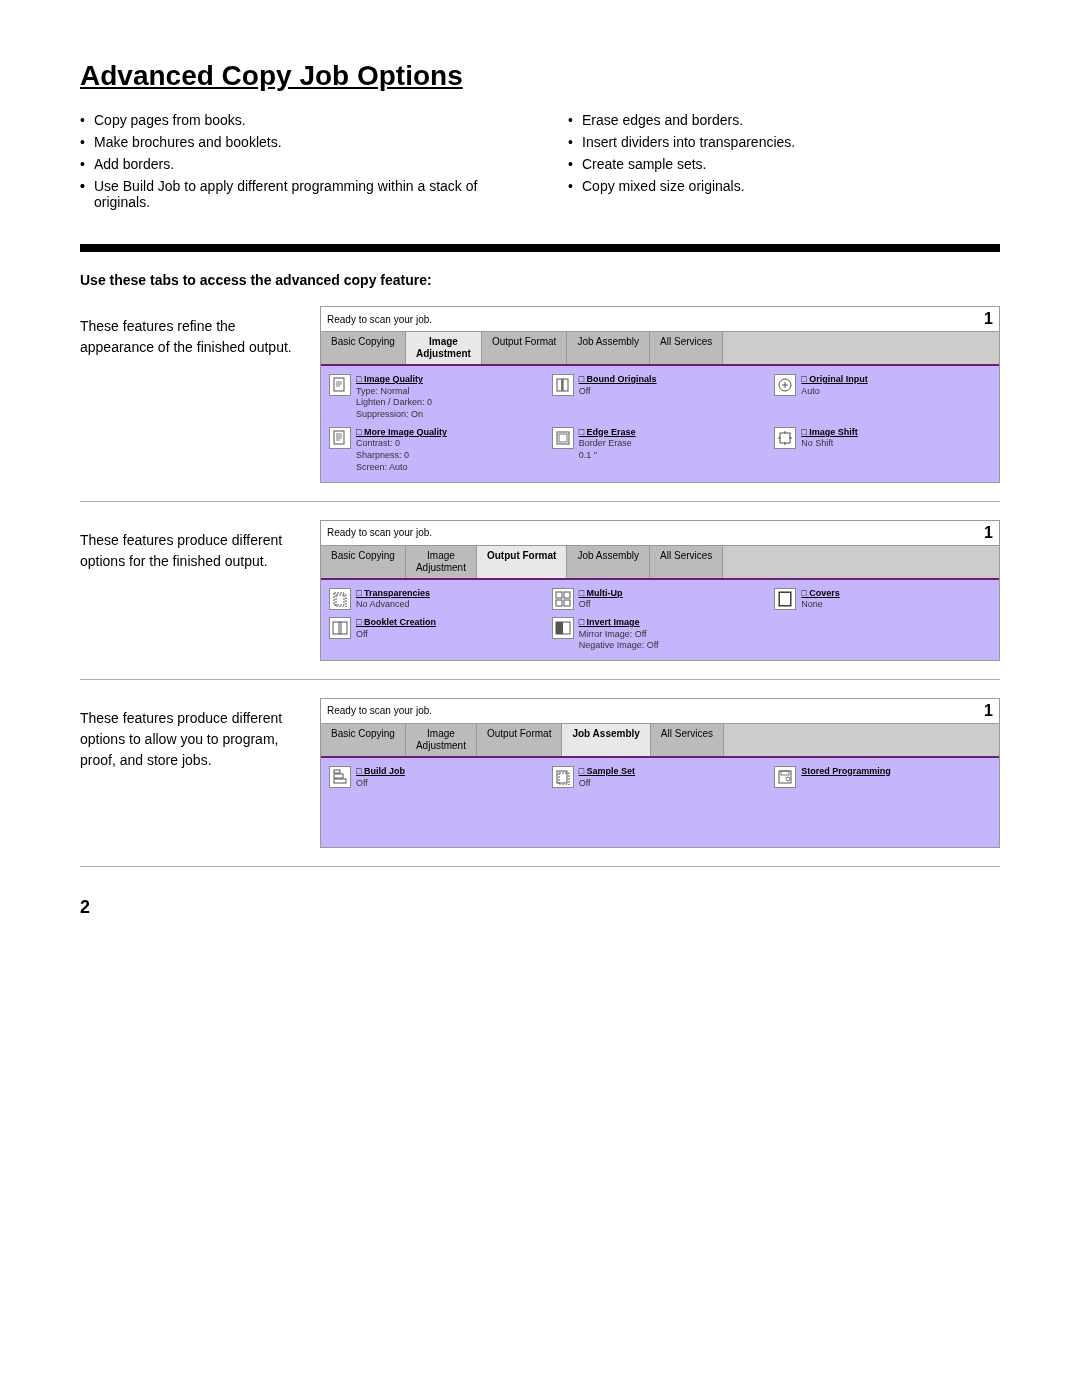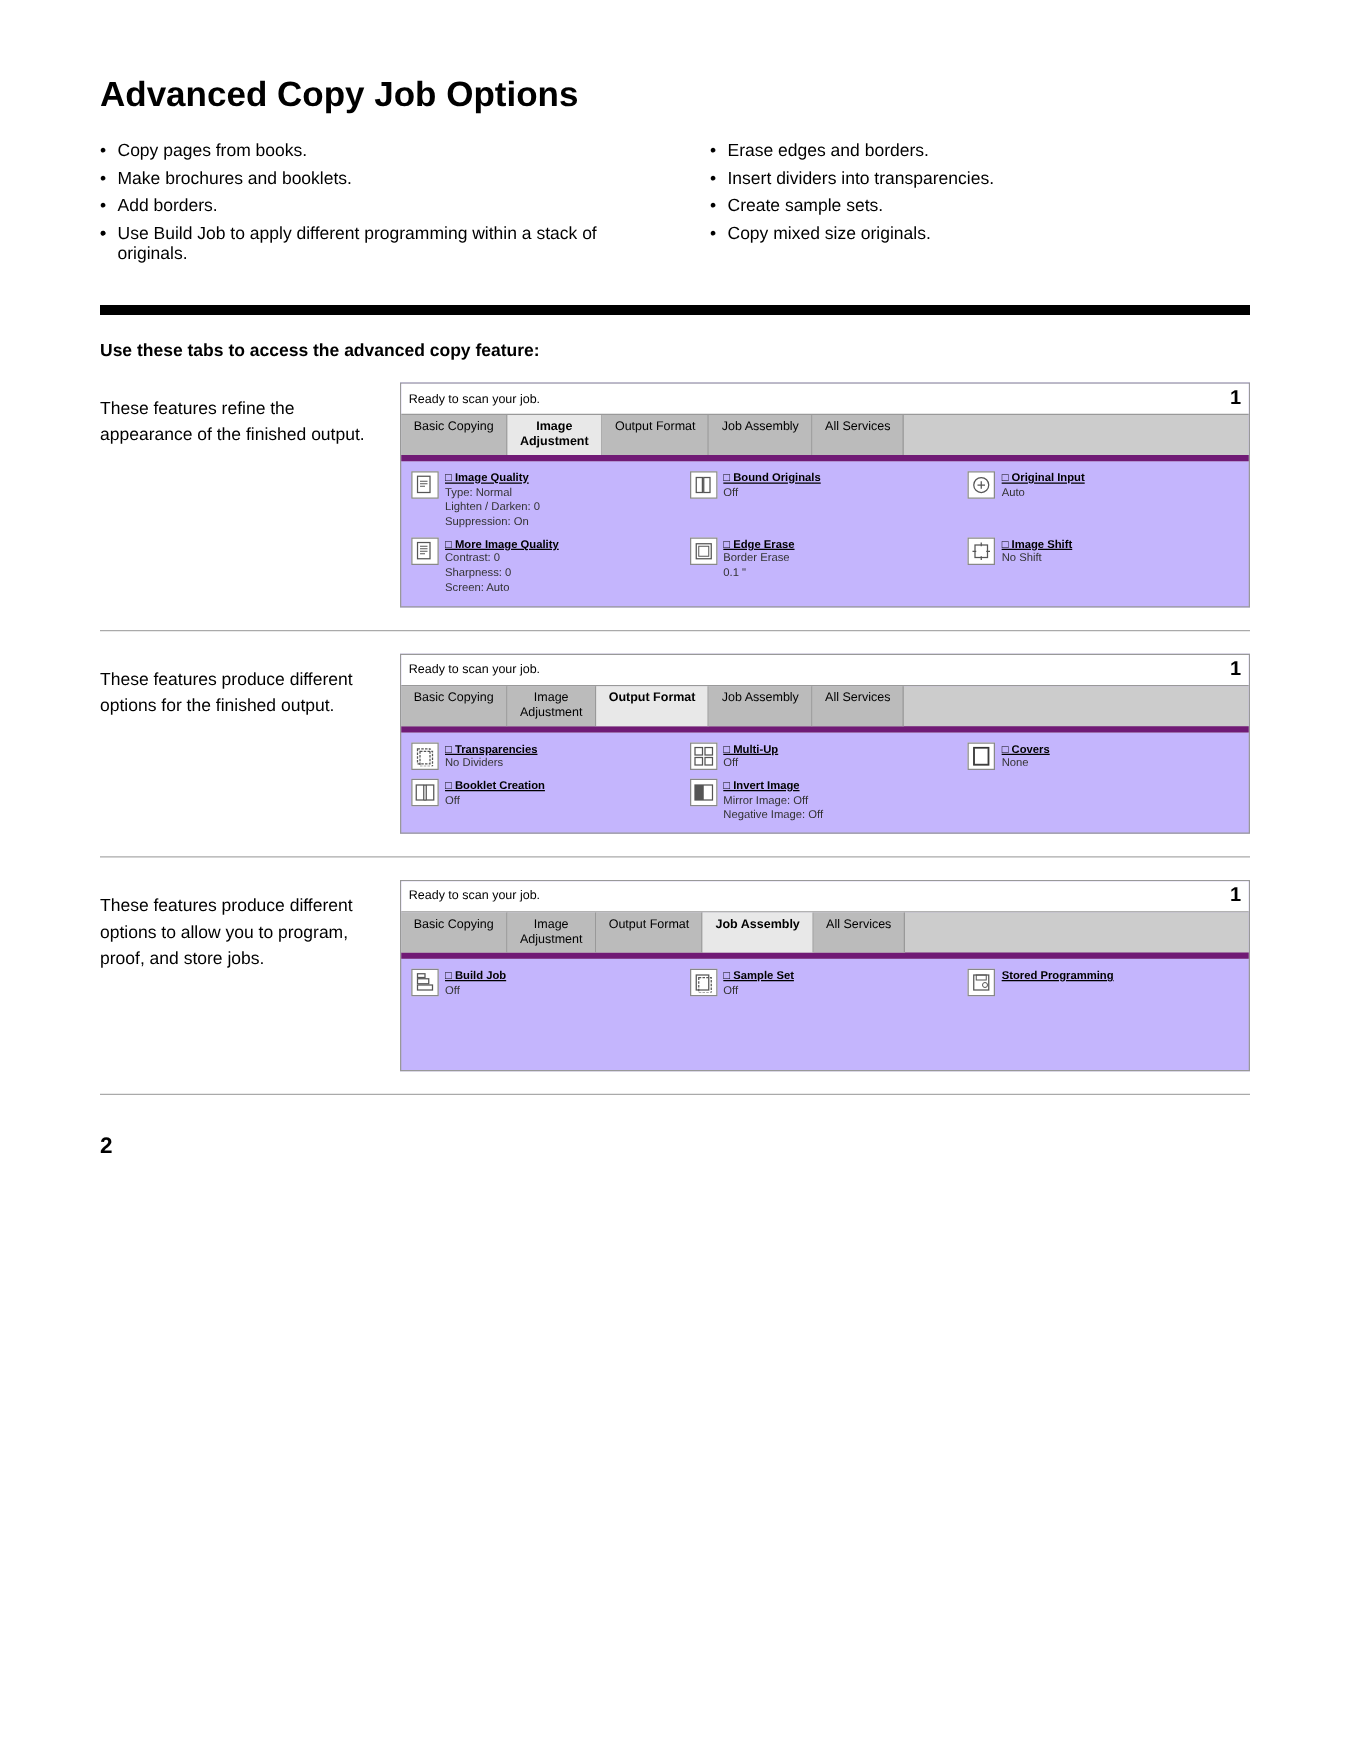--- a/index.html
+++ b/index.html
@@ -11,20 +11,21 @@
       width: 1080px;
       min-height: 1397px;
       padding: 60px 80px 60px 80px;
     }
 
     h1 {
       font-size: 28px;
       font-weight: 900;
       margin-bottom: 20px;
       font-family: Arial, Helvetica, sans-serif;
+      text-decoration: underline;
     }
 
     .bullets-section {
       display: flex;
       gap: 56px;
       margin-bottom: 28px;
     }
 
     .bullets-col {
       flex: 1;
@@ -99,21 +100,21 @@
     }
 
     .ui-panel-header-num {
       font-size: 16px;
       font-weight: bold;
     }
 
     .ui-tabs {
       display: flex;
       background: #ccc;
-      border-bottom: 5px solid #701a75;
+      border-bottom: 2px solid #701a75;
     }
 
     .ui-tab {
       padding: 4px 10px;
       font-size: 10px;
       border-right: 1px solid #999;
       background: #bbb;
       cursor: pointer;
       white-space: nowrap;
     }
@@ -342,21 +343,21 @@
 
       <div class="ui-feature-item">
         <div class="ui-icon">
           <svg width="16" height="16" viewBox="0 0 16 16">
               <rect x="2" y="2" width="10" height="12" fill="none" stroke="#555" stroke-width="1" stroke-dasharray="2,1"></rect>
               <rect x="4" y="4" width="10" height="12" fill="none" stroke="#555" stroke-width="1" stroke-dasharray="2,1"></rect>
             </svg>
         </div>
         <div class="ui-feature-text">
           <div class="ui-feature-title">□ Transparencies</div>
-          <div class="ui-feature-detail">No Dividers</div>
+          <div class="ui-feature-detail">No Advanced</div>
         </div>
       </div>
       <div class="ui-feature-item">
         <div class="ui-icon">
           <svg width="16" height="16" viewBox="0 0 16 16">
               <rect x="1" y="1" width="6" height="6" fill="none" stroke="#555" stroke-width="1"></rect>
               <rect x="9" y="1" width="6" height="6" fill="none" stroke="#555" stroke-width="1"></rect>
               <rect x="1" y="9" width="6" height="6" fill="none" stroke="#555" stroke-width="1"></rect>
               <rect x="9" y="9" width="6" height="6" fill="none" stroke="#555" stroke-width="1"></rect>
             </svg>

